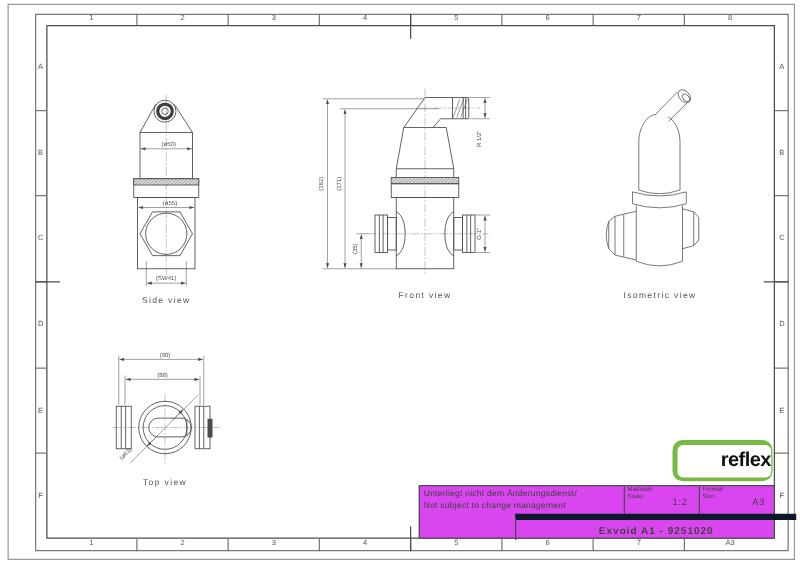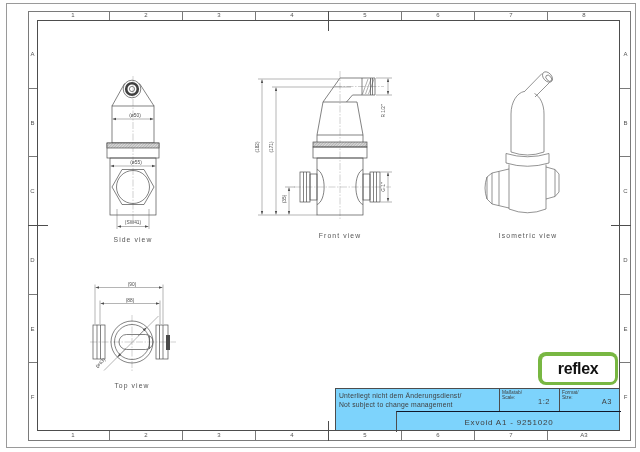--- a/index.html
+++ b/index.html
@@ -20,35 +20,35 @@
   .zone-col.right{left:620px;top:20px;width:11px;height:411px;}
   .zone-col .zc{flex:1;display:flex;align-items:center;justify-content:center;}
   .zone-col .zc + .zc{border-top:1px solid #7a7a7a;}
   .cmark{background:#4d4d4d;}
   
   svg{position:absolute;overflow:visible;}
   svg text{font-family:"Liberation Sans",sans-serif;}
   .dimtext{font-size:4.8px;fill:#4d4d4d;text-anchor:middle;}
   .viewlabel{font-size:6.8px;letter-spacing:1.1px;fill:#555;text-anchor:middle;}
   
-  .title-block{left:335px;top:388px;width:285px;height:43px;border:1px solid #4d4d4d;background:#7dd3fc;color:#3f3f3f;}
+  .title-block{left:335px;top:388px;width:285px;height:43px;border:1px solid #4d4d4d;background:#d946ef;color:#3f3f3f;}
   .tb-cell{position:absolute;box-sizing:border-box;}
   .tb-note{left:0;top:0;width:163px;height:22px;padding:2px 3px;font-size:6.8px;line-height:9px;letter-spacing:.2px;}
   .tb-scale{left:163px;top:0;width:60px;height:22px;border-left:1px solid #4d4d4d;}
   .tb-format{left:223px;top:0;width:62px;height:22px;border-left:1px solid #4d4d4d;}
   .tb-rev{left:0;top:22px;width:60px;height:21px;border-top:1px solid #4d4d4d;}
-  .tb-title{left:60px;top:22px;width:225px;height:21px;border-top:1px solid #0f172a;border-left:1px solid #4d4d4d;
-            display:flex;align-items:center;justify-content:center;font-size:8px;letter-spacing:.8px;}
+  .tb-title{left:76px;top:22px;width:225px;height:21px;border-top:5px solid #0f172a;border-left:1px solid #4d4d4d;
+            display:flex;align-items:center;justify-content:center;font-size:8px;letter-spacing:.8px;font-weight:bold;}
   .tb-small{position:absolute;left:2px;top:1px;font-size:4.8px;line-height:5.4px;}
   .tb-value{position:absolute;right:9px;top:8px;font-size:7.5px;letter-spacing:.5px;}
   .tb-rev .tb-value{right:auto;left:9px;top:9px;}
   
   .logo{left:538px;top:352px;width:80px;height:33px;border-radius:8px;padding:3.5px;display:flex;}
   .logo-inner{flex:1;background:#fff;border-radius:4.5px;display:flex;align-items:center;justify-content:center;}
-  .logo-text{font-size:16px;font-weight:bold;color:#111;letter-spacing:-.4px;}
+  .logo-text{font-size:16px;font-weight:bold;color:#111;letter-spacing:-.4px;padding-left:35px;}
 </style>
 </head>
 <body>
 
 <div class="sheet">
 
   <div class="abs outer-border"></div>
   <div class="abs band-rect"></div>
   <div class="abs inner-frame"></div>
 

